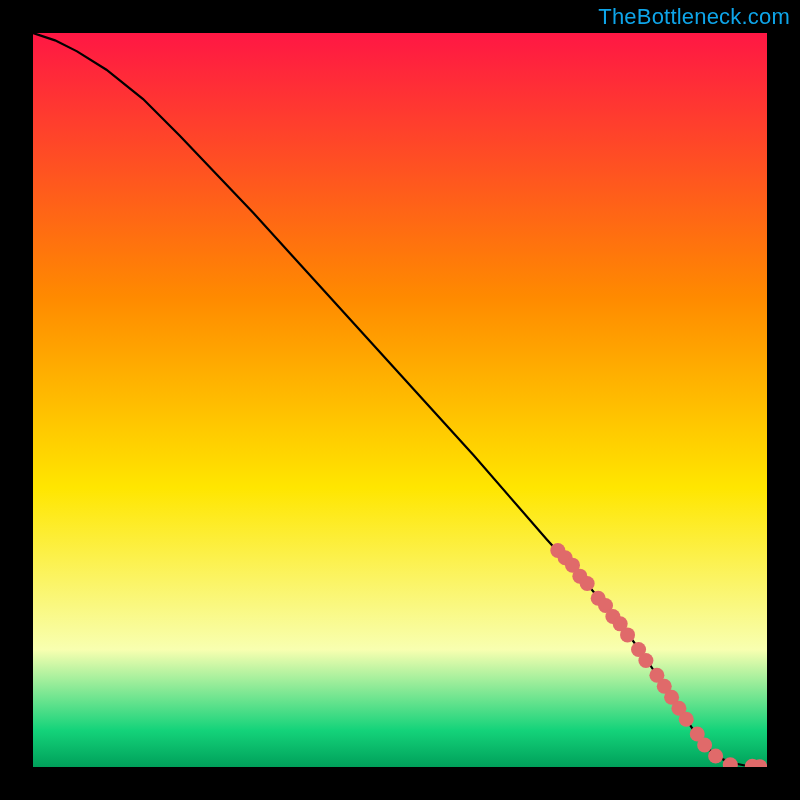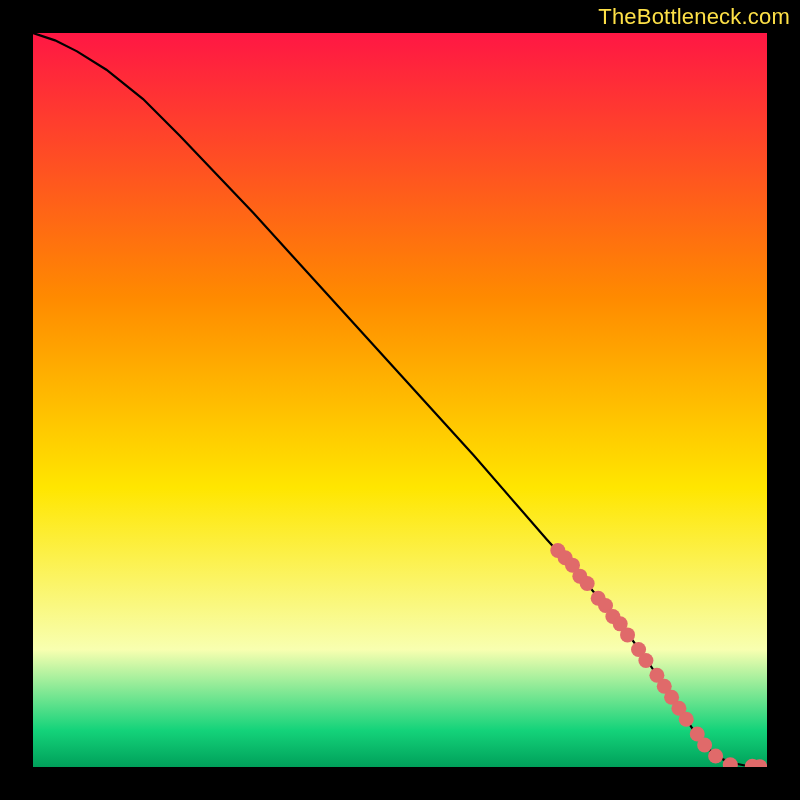--- a/index.html
+++ b/index.html
@@ -9,21 +9,21 @@
     left: 0; top: 0;
     width: 800px; height: 800px;
     background: #000;
   }
   .attribution {
     position: absolute;
     top: 4px;
     right: 10px;
     font-family: Arial, Helvetica, sans-serif;
     font-size: 22px;
-    color: #fde047;
+    color: #0ea5e9;
     letter-spacing: 0.2px;
   }
   .plot {
     position: absolute;
     left: 33px;
     top: 33px;
     width: 734px;
     height: 734px;
   }
   svg { display: block; }

